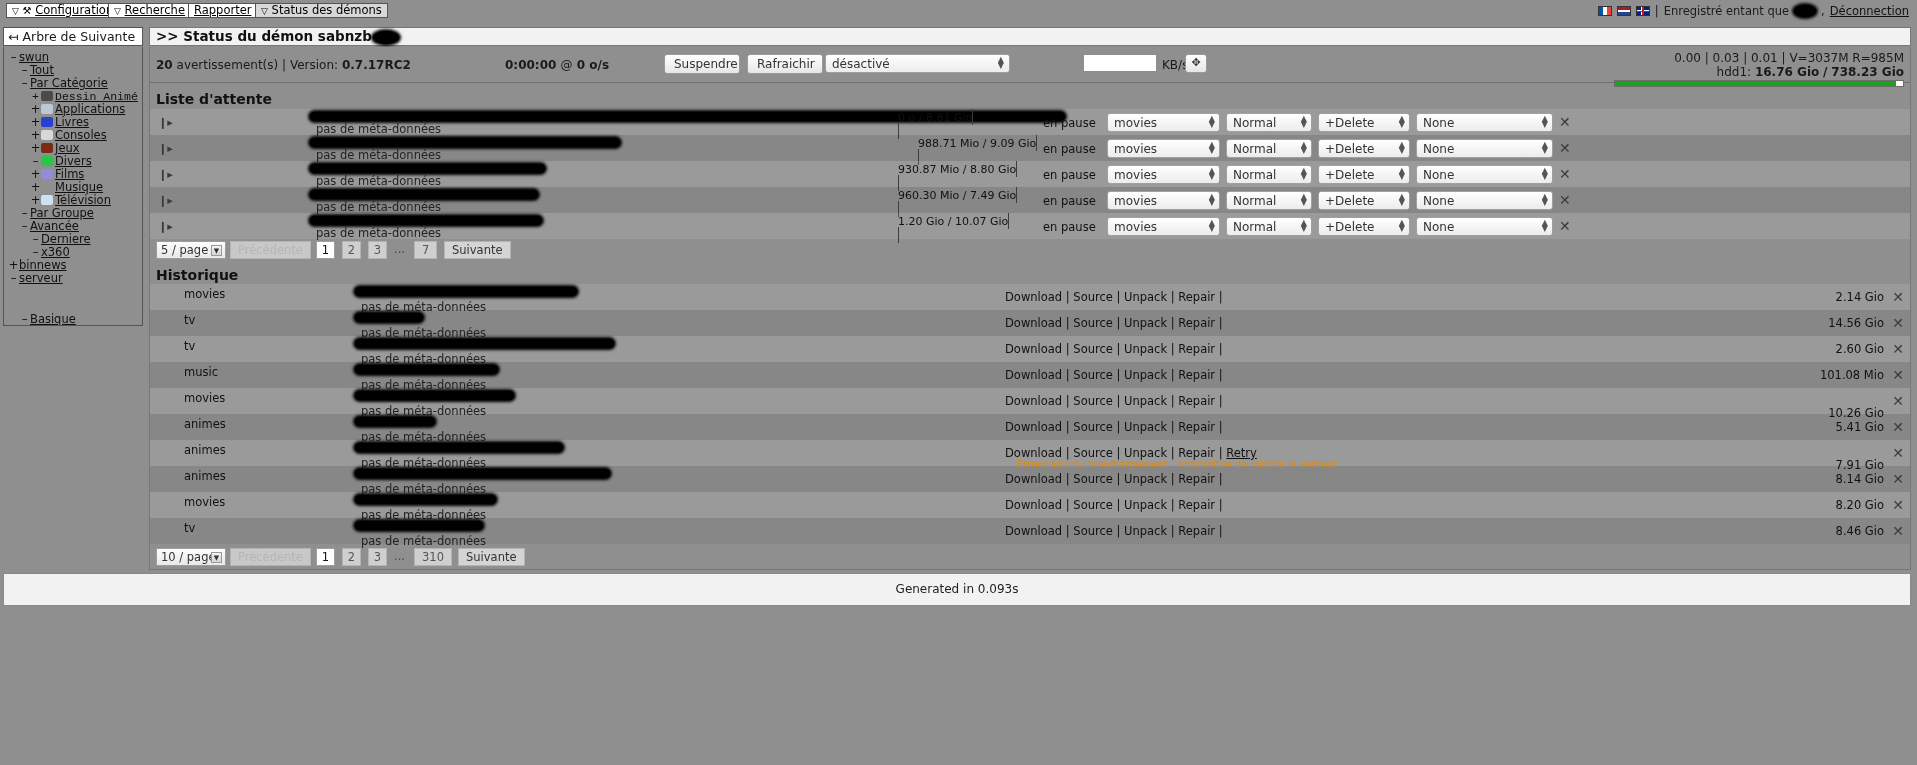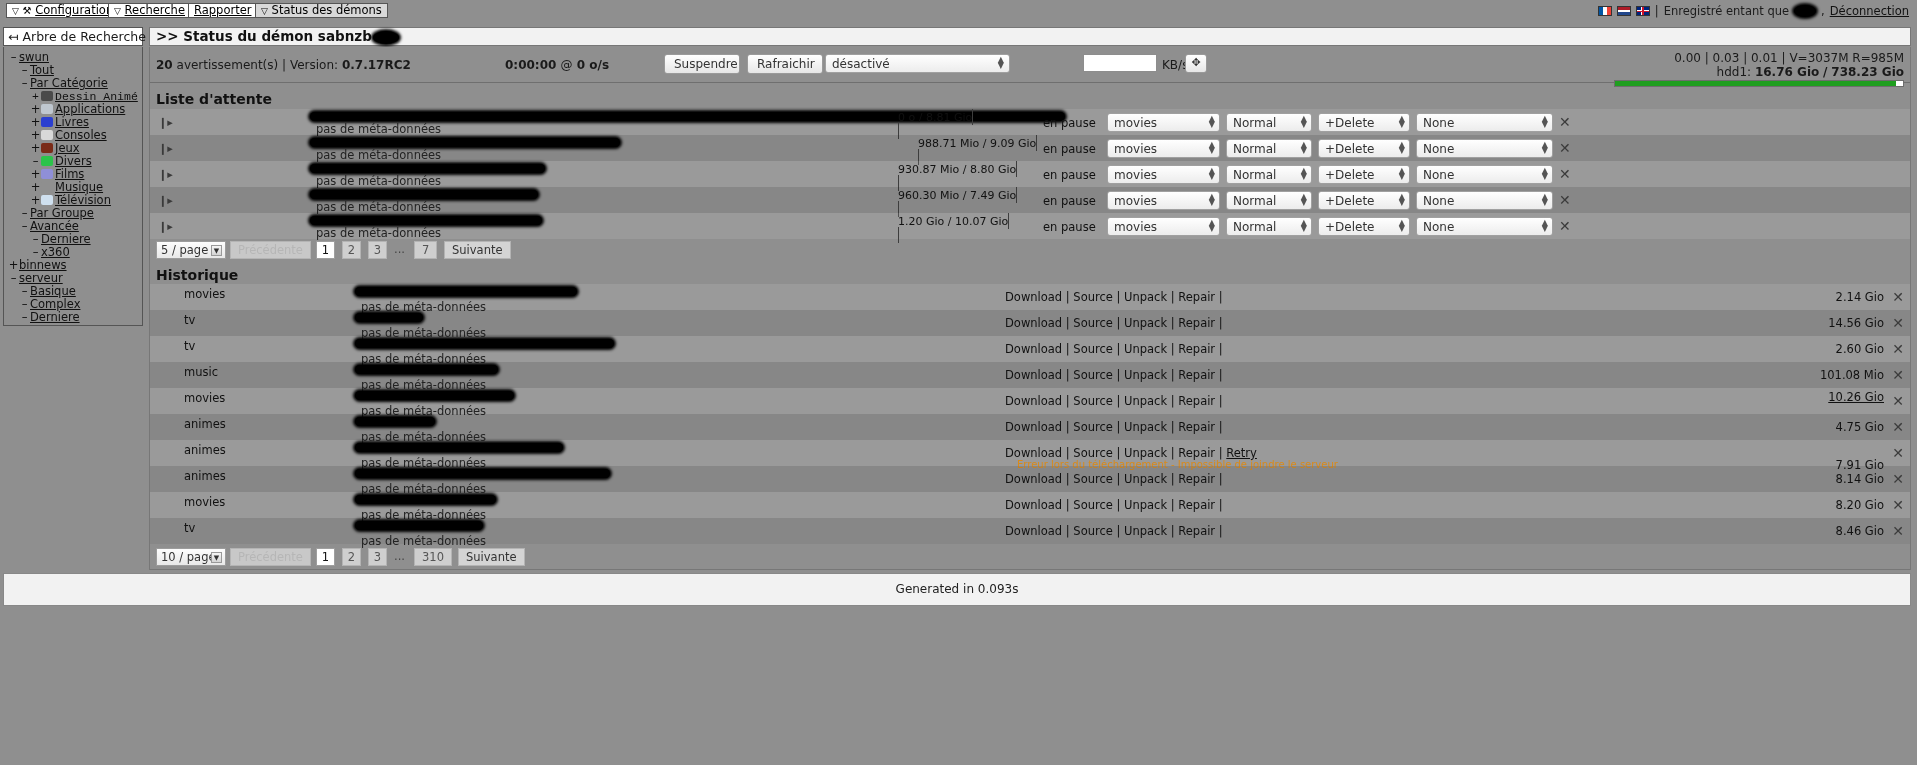--- a/index.html
+++ b/index.html
@@ -227,42 +227,42 @@
     <span>|</span>
     <span>Enregistré entant que</span>
     <span class="redact" style="width:22px;height:12px;"></span>
     <span>,</span>
     <span id="logout">Déconnection</span>
   </div>
 </div>
 
 <div id="sidebar-head">
   <span>↤</span>
-  <span>Arbre de Recherche</span>
+  <span>Arbre de Suivante</span>
 </div>
 <div id="sidebar">
     <div class="tnode" style="padding-left: 0px;"><span class="tog">–</span><a>swun</a></div>
     <div class="tnode" style="padding-left: 11px;"><span class="tog">–</span><a>Tout</a></div>
     <div class="tnode" style="padding-left: 11px;"><span class="tog">–</span><a>Par Catégorie</a></div>
     <div class="tnode" style="padding-left: 22px; font-family: Liberation Mono, monospace;"><span class="tog">+</span><span class="ic" style="background: rgb(74, 74, 74);"></span><a>Dessin Animé</a></div>
     <div class="tnode" style="padding-left: 22px;"><span class="tog">+</span><span class="ic" style="background: rgb(191, 199, 207);"></span><a>Applications</a></div>
     <div class="tnode" style="padding-left: 22px;"><span class="tog">+</span><span class="ic" style="background: rgb(43, 63, 208);"></span><a>Livres</a></div>
     <div class="tnode" style="padding-left: 22px;"><span class="tog">+</span><span class="ic" style="background: rgb(216, 216, 216);"></span><a>Consoles</a></div>
     <div class="tnode" style="padding-left: 22px;"><span class="tog">+</span><span class="ic" style="background: rgb(122, 43, 24);"></span><a>Jeux</a></div>
     <div class="tnode" style="padding-left: 22px;"><span class="tog">–</span><span class="ic" style="background: rgb(43, 196, 74);"></span><a>Divers</a></div>
     <div class="tnode" style="padding-left: 22px;"><span class="tog">+</span><span class="ic" style="background: rgb(143, 143, 216);"></span><a>Films</a></div>
     <div class="tnode" style="padding-left: 22px;"><span class="tog">+</span><span class="ic" style="background: rgb(143, 143, 143);"></span><a>Musique</a></div>
     <div class="tnode" style="padding-left: 22px;"><span class="tog">+</span><span class="ic" style="background: rgb(207, 224, 239);"></span><a>Télévision</a></div>
     <div class="tnode" style="padding-left: 11px;"><span class="tog">–</span><a>Par Groupe</a></div>
     <div class="tnode" style="padding-left: 11px;"><span class="tog">–</span><a>Avancée</a></div>
     <div class="tnode" style="padding-left: 22px;"><span class="tog">–</span><a>Derniere</a></div>
     <div class="tnode" style="padding-left: 22px;"><span class="tog">–</span><a>x360</a></div>
     <div class="tnode" style="padding-left: 0px;"><span class="tog">+</span><a>binnews</a></div>
     <div class="tnode" style="padding-left: 0px;"><span class="tog">–</span><a>serveur</a></div>
-    <div class="tnode" style="padding-left: 11px;"><span class="tog">–</span><a>Basique</a></div>
+    <div class="tnode" style="padding-left: 11px; margin-top: 28px;"><span class="tog">–</span><a>Basique</a></div>
     <div class="tnode" style="padding-left: 11px;"><span class="tog">–</span><a>Complex</a></div>
     <div class="tnode" style="padding-left: 11px;"><span class="tog">–</span><a>Derniere</a></div>
   </div>
 
 <div id="mainhead">
   <span>&gt;&gt; Status du démon sabnzb</span><span class="redact" style="width:26px;height:13px;margin-left:1px;"></span>
 </div>
 
 <div id="main">
 
@@ -406,29 +406,29 @@
         <span class="hist-meta">pas de méta-données</span>
         <span class="hist-actions" style="left:855px;top:6px;"><a>Download</a> | <a>Source</a> | <a>Unpack</a> | <a>Repair</a> | </span>
         <span class="hist-size" style="top:6px;">101.08 Mio</span>
         <span class="rowx" style="right:6px;top:7px;">✕</span>
       </div>
       <div class="row alt" style="top: 341px;">
         <span class="hist-cat">movies</span>
         <span class="title-redact" style="left:205px;width:159px;"></span>
         <span class="hist-meta">pas de méta-données</span>
         <span class="hist-actions" style="left:855px;top:6px;"><a>Download</a> | <a>Source</a> | <a>Unpack</a> | <a>Repair</a> | </span>
-        <span class="hist-size" style="top:2px;text-decoration:underline;">10.26 Gio</span>
+        <span class="hist-size" style="top:18px;">10.26 Gio</span>
         <span class="rowx" style="right:6px;top:7px;">✕</span>
       </div>
       <div class="row dark" style="top: 367px;">
         <span class="hist-cat">animes</span>
         <span class="title-redact" style="left:205px;width:80px;"></span>
         <span class="hist-meta">pas de méta-données</span>
         <span class="hist-actions" style="left:855px;top:6px;"><a>Download</a> | <a>Source</a> | <a>Unpack</a> | <a>Repair</a> | </span>
-        <span class="hist-size" style="top:6px;">4.75 Gio</span>
+        <span class="hist-size" style="top:6px;">5.41 Gio</span>
         <span class="rowx" style="right:6px;top:7px;">✕</span>
       </div>
       <div class="row alt" style="top: 393px;">
         <span class="hist-cat">animes</span>
         <span class="title-redact" style="left:205px;width:208px;"></span>
         <span class="hist-meta">pas de méta-données</span>
         <span class="hist-actions" style="left:855px;top:6px;"><a>Download</a> | <a>Source</a> | <a>Unpack</a> | <a>Repair</a> | <a class="retry">Retry</a></span>
         <span class="hist-err" style="top:19px;left:867px;">Erreur lors du téléchargement - Impossible de joindre le serveur</span>
         <span class="hist-size" style="top:18px;">7.91 Gio</span>
         <span class="rowx" style="right:6px;top:7px;">✕</span>

